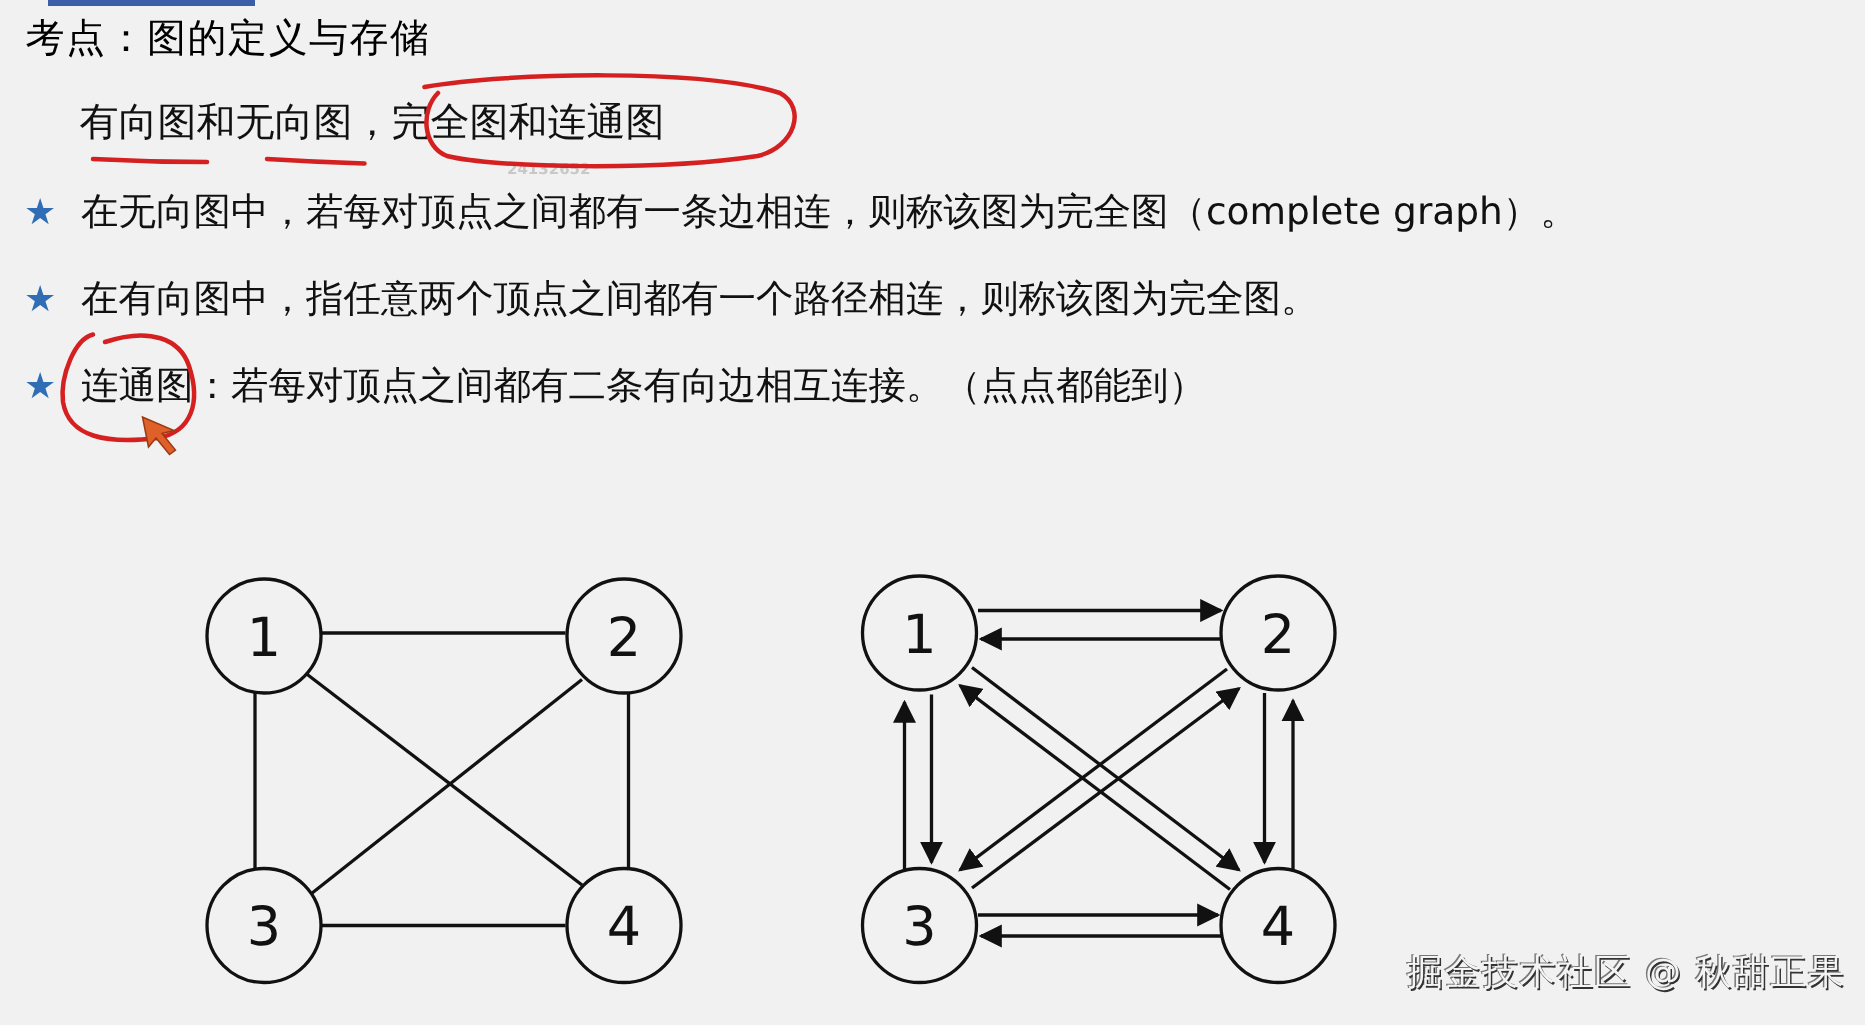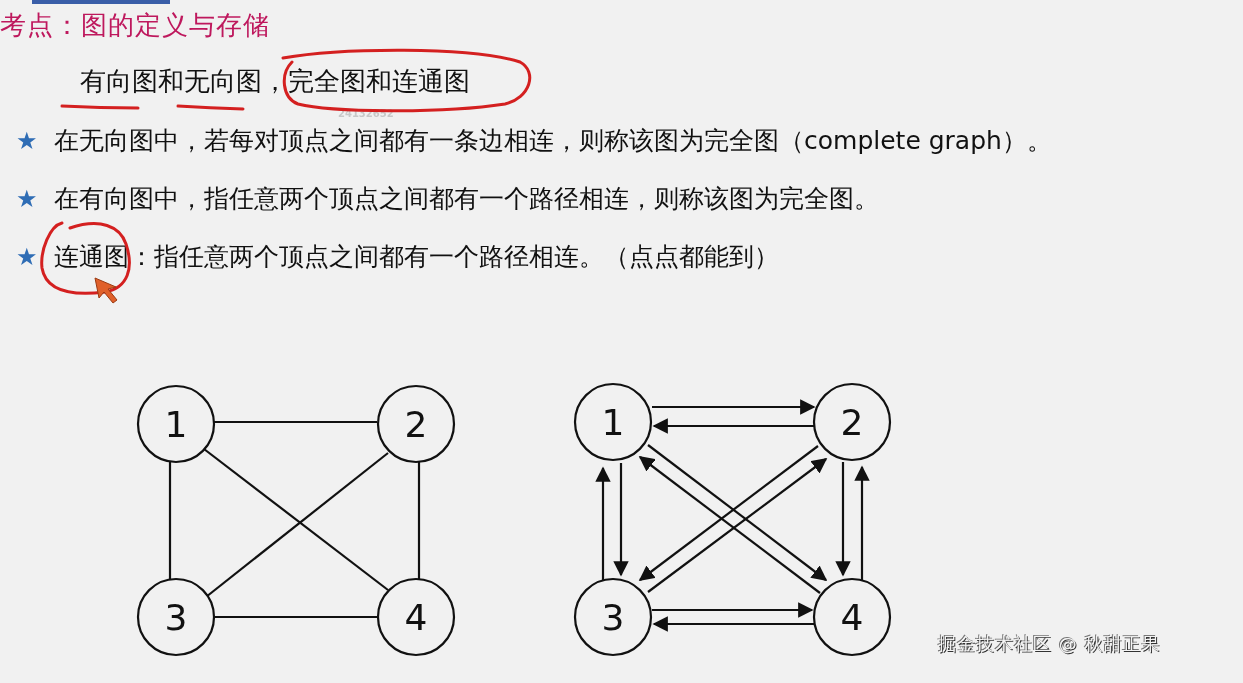--- a/index.html
+++ b/index.html
@@ -1,24 +1,24 @@
 <!DOCTYPE html>
 <html><head>
 <meta charset="utf-8">
 <style>
   html, body { margin:0; padding:0; }
   body { width:1243px; height:683px; background:#f1f1f1; position:relative; overflow:hidden;
          font-family:"DejaVu Sans", "Liberation Sans", sans-serif; color:#111; }
   .topbar { position:absolute; left:32px; top:0; width:138px; height:4px; background:#3a5ea8; }
-  .title { position:absolute; left:0; top:8px; font-size:26px; color:#be185d; letter-spacing:1px; }
-  .subtitle { position:absolute; left:80px; top:64px; font-size:26px; letter-spacing:0px; }
+  .title { position:absolute; left:17px; top:8px; font-size:26px; color:#000000; letter-spacing:1px; }
+  .subtitle { position:absolute; left:53px; top:64px; font-size:26px; letter-spacing:0px; }
   .bullet { position:absolute; left:16px; font-size:25px; display:flex; align-items:center; white-space:nowrap; }
   .star { color:#2f6db5; font-size:24px; width:38px; display:inline-block; }
   .watermark-id { position:absolute; left:338px; top:108px; font-size:10px; color:#c8c8c8;font-weight:bold; }
-  .footer { position:absolute; left:938px; top:632px; font-size:18px; color:#f4f4f4;
+  .footer { position:absolute; left:938px; top:632px; font-size:24px; color:#f4f4f4;
             text-shadow: 1px 1px 0 #333, -1px -1px 0 #777; letter-spacing:1px; }
   svg.anno { position:absolute; left:0; top:0; pointer-events:none; }
   svg.graph { position:absolute; }
   .node-label { font-family:"DejaVu Sans", sans-serif; font-size:36px; }
 </style>
 </head>
 <body>
 
 <div class="topbar"></div>
 
@@ -31,21 +31,21 @@
 <div class="bullet" style="top:124px;">
   <span class="star">★</span>
   <span>在无向图中，若每对顶点之间都有一条边相连，则称该图为完全图（complete graph）。</span>
 </div>
 <div class="bullet" style="top:182px;">
   <span class="star">★</span>
   <span>在有向图中，指任意两个顶点之间都有一个路径相连，则称该图为完全图。</span>
 </div>
 <div class="bullet" style="top:240px;">
   <span class="star">★</span>
-  <span>连通图：指任意两个顶点之间都有一个路径相连。（点点都能到）</span>
+  <span>连通图：若每对顶点之间都有二条有向边相互连接。（点点都能到）</span>
 </div>
 
 <svg class="anno" width="1243" height="683">
   <path d="M62 106 Q100 108 138 108" stroke="#d42020" stroke-width="3" fill="none" stroke-linecap="round"></path>
   <path d="M178 106 Q210 108 243 109" stroke="#d42020" stroke-width="3" fill="none" stroke-linecap="round"></path>
   <path d="M283 58 C 340 48, 470 46, 520 62 C 538 72, 530 98, 505 104 C 440 114, 330 112, 298 104 C 282 98, 280 74, 292 62" stroke="#d42020" stroke-width="3" fill="none" stroke-linecap="round"></path>
   <path d="M62 223 C 50 226, 40 250, 42 268 C 46 292, 72 296, 105 292 C 128 288, 134 268, 126 244 C 120 226, 100 218, 70 228" stroke="#d42020" stroke-width="3" fill="none" stroke-linecap="round"></path>
   <path d="M95 278 L99 298 L104 292 L113 303 L117 300 L108 289 L116 287 Z" fill="#e0602a" stroke="#9a3a12" stroke-width="1"></path>
 </svg>
 

